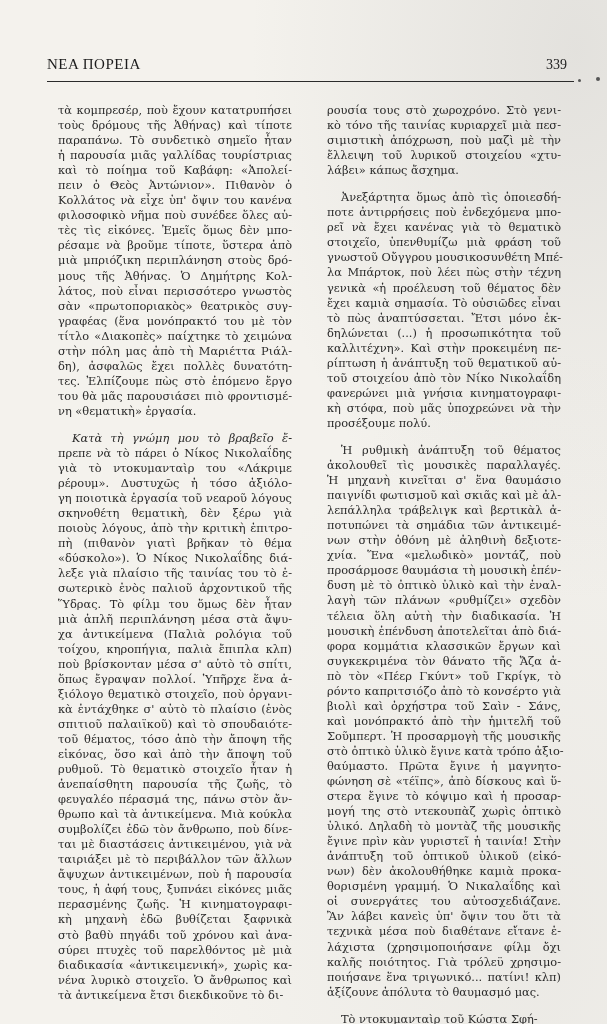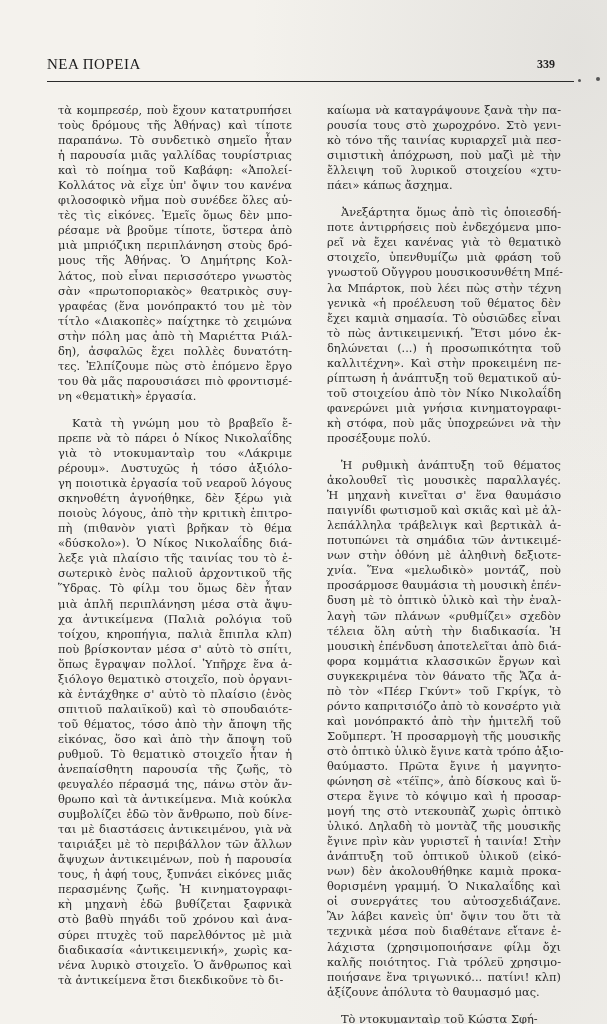--- a/index.html
+++ b/index.html
@@ -19,23 +19,23 @@
   }
   .header {
     position: absolute; left: 47px; top: 56px; width: 528px; height: 22px;
   }
   .header-title {
     position: absolute; left: 0; top: 0;
     font-family: "Liberation Serif", serif;
     font-size: 15px; letter-spacing: 0.5px; color: #1c1c1c;
   }
   .header-page {
-    position: absolute; right: 20px; top: 1px;
+    position: absolute; right: 8px; top: 1px;
     font-family: "Liberation Serif", serif;
-    font-size: 12px; font-weight: bold; color: #222;
+    font-size: 14px; font-weight: normal; color: #222;
   }
   .header-rule {
     position: absolute; left: 47px; top: 81px; width: 527px; height: 0;
     border-top: 1.5px solid #2b2b2b;
   }
   .speck { position: absolute; border-radius: 50%; background: #555; }
   .col {
     position: absolute; top: 91px; width: 258px;
     font-size: 11.4px; line-height: 15.05px;
     text-align: justify;
@@ -59,43 +59,44 @@
   <div class="speck" style="left:578px;top:79px;width:3px;height:3px;"></div>
   <div class="speck" style="left:596px;top:77px;width:4px;height:4px;"></div>
 
   <div class="col col-left">
       <p>
         <span class="line">τὰ κομπρεσέρ, ποὺ ἔχουν κατατρυπήσει</span>
         <span class="line">τοὺς δρόμους τῆς Ἀθήνας) καὶ τίποτε</span>
         <span class="line">παραπάνω. Τὸ συνδετικὸ σημεῖο ἦταν</span>
         <span class="line">ἡ παρουσία μιᾶς γαλλίδας τουρίστριας</span>
         <span class="line">καὶ τὸ ποίημα τοῦ Καβάφη: «Ἀπολεί-</span>
+        <span class="line">πειν ὁ Θεὸς Ἀντώνιον». Πιθανὸν ὁ</span>
         <span class="line">Κολλάτος νὰ εἶχε ὑπ' ὄψιν του κανένα</span>
         <span class="line">φιλοσοφικὸ νῆμα ποὺ συνέδεε ὅλες αὐ-</span>
         <span class="line">τὲς τὶς εἰκόνες. Ἐμεῖς ὅμως δὲν μπο-</span>
         <span class="line">ρέσαμε νὰ βροῦμε τίποτε, ὕστερα ἀπὸ</span>
         <span class="line">μιὰ μπριόζικη περιπλάνηση στοὺς δρό-</span>
         <span class="line">μους τῆς Ἀθήνας. Ὁ Δημήτρης Κολ-</span>
         <span class="line">λάτος, ποὺ εἶναι περισσότερο γνωστὸς</span>
         <span class="line">σὰν «πρωτοποριακὸς» θεατρικὸς συγ-</span>
         <span class="line">γραφέας (ἕνα μονόπρακτό του μὲ τὸν</span>
         <span class="line">τίτλο «Διακοπὲς» παίχτηκε τὸ χειμώνα</span>
         <span class="line">στὴν πόλη μας ἀπὸ τὴ Μαριέττα Ριάλ-</span>
         <span class="line">δη), ἀσφαλῶς ἔχει πολλὲς δυνατότη-</span>
         <span class="line">τες. Ἐλπίζουμε πὼς στὸ ἑπόμενο ἔργο</span>
         <span class="line">του θὰ μᾶς παρουσιάσει πιὸ φροντισμέ-</span>
         <span class="line last">νη «θεματικὴ» ἐργασία.</span>
       </p>
       <p>
-        <span class="line" style="text-indent: 14px;">Κατὰ τὴ γνώμη μου τὸ βραβεῖο ἔ-</span>
+        <span class="line" style="text-indent: 14px; font-style: italic;">Κατὰ τὴ γνώμη μου τὸ βραβεῖο ἔ-</span>
         <span class="line">πρεπε νὰ τὸ πάρει ὁ Νίκος Νικολαΐδης</span>
         <span class="line">γιὰ τὸ ντοκυμανταὶρ του «Λάκριμε</span>
         <span class="line">ρέρουμ». Δυστυχῶς ἡ τόσο ἀξιόλο-</span>
         <span class="line">γη ποιοτικὰ ἐργασία τοῦ νεαροῦ λόγους</span>
-        <span class="line">σκηνοθέτη ἀγνοήθηκε, δὲν ξέρω γιὰ</span>
+        <span class="line">σκηνοθέτη θεματικὴ, δὲν ξέρω γιὰ</span>
         <span class="line">ποιοὺς λόγους, ἀπὸ τὴν κριτικὴ ἐπιτρο-</span>
         <span class="line">πὴ (πιθανὸν γιατὶ βρῆκαν τὸ θέμα</span>
         <span class="line">«δύσκολο»). Ὁ Νίκος Νικολαΐδης διά-</span>
         <span class="line">λεξε γιὰ πλαίσιο τῆς ταινίας του τὸ ἐ-</span>
         <span class="line">σωτερικὸ ἑνὸς παλιοῦ ἀρχοντικοῦ τῆς</span>
         <span class="line">Ὕδρας. Τὸ φίλμ του ὅμως δὲν ἦταν</span>
         <span class="line">μιὰ ἁπλῆ περιπλάνηση μέσα στὰ ἄψυ-</span>
         <span class="line">χα ἀντικείμενα (Παλιὰ ρολόγια τοῦ</span>
         <span class="line">τοίχου, κηροπήγια, παλιὰ ἔπιπλα κλπ)</span>
         <span class="line">ποὺ βρίσκονταν μέσα σ' αὐτὸ τὸ σπίτι,</span>
@@ -118,37 +119,36 @@
         <span class="line">κὴ μηχανὴ ἐδῶ βυθίζεται ξαφνικὰ</span>
         <span class="line">στὸ βαθὺ πηγάδι τοῦ χρόνου καὶ ἀνα-</span>
         <span class="line">σύρει πτυχὲς τοῦ παρελθόντος μὲ μιὰ</span>
         <span class="line">διαδικασία «ἀντικειμενική», χωρὶς κα-</span>
         <span class="line">νένα λυρικὸ στοιχεῖο. Ὁ ἄνθρωπος καὶ</span>
         <span class="line last">τὰ ἀντικείμενα ἔτσι διεκδικοῦνε τὸ δι-</span>
       </p>
     </div>
   <div class="col col-right">
       <p>
-        <span class="line">καίωμα νὰ καταγράψουνε ξανὰ τὴν πα-</span>
         <span class="line">ρουσία τους στὸ χωροχρόνο. Στὸ γενι-</span>
         <span class="line">κὸ τόνο τῆς ταινίας κυριαρχεῖ μιὰ πεσ-</span>
         <span class="line">σιμιστικὴ ἀπόχρωση, ποὺ μαζὶ μὲ τὴν</span>
         <span class="line">ἔλλειψη τοῦ λυρικοῦ στοιχείου «χτυ-</span>
-        <span class="line last">πάει» κάπως ἄσχημα.</span>
+        <span class="line last">λάβει» κάπως ἄσχημα.</span>
       </p>
       <p>
         <span class="line" style="text-indent: 14px;">Ἀνεξάρτητα ὅμως ἀπὸ τὶς ὁποιεσδή-</span>
         <span class="line">ποτε ἀντιρρήσεις ποὺ ἐνδεχόμενα μπο-</span>
         <span class="line">ρεῖ νὰ ἔχει κανένας γιὰ τὸ θεματικὸ</span>
         <span class="line">στοιχεῖο, ὑπενθυμίζω μιὰ φράση τοῦ</span>
         <span class="line">γνωστοῦ Οὔγγρου μουσικοσυνθέτη Μπέ-</span>
         <span class="line">λα Μπάρτοκ, ποὺ λέει πὼς στὴν τέχνη</span>
         <span class="line">γενικὰ «ἡ προέλευση τοῦ θέματος δὲν</span>
         <span class="line">ἔχει καμιὰ σημασία. Τὸ οὐσιῶδες εἶναι</span>
-        <span class="line">τὸ πὼς ἀντικειμενική. Ἔτσι μόνο ἐκ-</span>
+        <span class="line">τὸ πὼς ἀναπτύσσεται. Ἔτσι μόνο ἐκ-</span>
         <span class="line">δηλώνεται (...) ἡ προσωπικότητα τοῦ</span>
         <span class="line">καλλιτέχνη». Καὶ στὴν προκειμένη πε-</span>
         <span class="line">ρίπτωση ἡ ἀνάπτυξη τοῦ θεματικοῦ αὐ-</span>
         <span class="line">τοῦ στοιχείου ἀπὸ τὸν Νίκο Νικολαΐδη</span>
         <span class="line">φανερώνει μιὰ γνήσια κινηματογραφι-</span>
         <span class="line">κὴ στόφα, ποὺ μᾶς ὑποχρεώνει νὰ τὴν</span>
         <span class="line last">προσέξουμε πολύ.</span>
       </p>
       <p>
         <span class="line" style="text-indent: 14px;">Ἡ ρυθμικὴ ἀνάπτυξη τοῦ θέματος</span>
@@ -161,20 +161,21 @@
         <span class="line">χνία. Ἕνα «μελωδικὸ» μοντάζ, ποὺ</span>
         <span class="line">προσάρμοσε θαυμάσια τὴ μουσικὴ ἐπέν-</span>
         <span class="line">δυση μὲ τὸ ὀπτικὸ ὑλικὸ καὶ τὴν ἐναλ-</span>
         <span class="line">λαγὴ τῶν πλάνων «ρυθμίζει» σχεδὸν</span>
         <span class="line">τέλεια ὅλη αὐτὴ τὴν διαδικασία. Ἡ</span>
         <span class="line">μουσικὴ ἐπένδυση ἀποτελεῖται ἀπὸ διά-</span>
         <span class="line">φορα κομμάτια κλασσικῶν ἔργων καὶ</span>
         <span class="line">συγκεκριμένα τὸν θάνατο τῆς Ἄζα ἀ-</span>
         <span class="line">πὸ τὸν «Πέερ Γκύντ» τοῦ Γκρίγκ, τὸ</span>
         <span class="line">ρόντο καπριτσιόζο ἀπὸ τὸ κονσέρτο γιὰ</span>
+        <span class="line">βιολὶ καὶ ὀρχήστρα τοῦ Σαὶν - Σάνς,</span>
         <span class="line">καὶ μονόπρακτό ἀπὸ τὴν ἡμιτελῆ τοῦ</span>
         <span class="line">Σοῦμπερτ. Ἡ προσαρμογὴ τῆς μουσικῆς</span>
         <span class="line">στὸ ὀπτικὸ ὑλικὸ ἔγινε κατὰ τρόπο ἀξιο-</span>
         <span class="line">θαύμαστο. Πρῶτα ἔγινε ἡ μαγνητο-</span>
         <span class="line">φώνηση σὲ «τέϊπς», ἀπὸ δίσκους καὶ ὕ-</span>
         <span class="line">στερα ἔγινε τὸ κόψιμο καὶ ἡ προσαρ-</span>
         <span class="line">μογή της στὸ ντεκουπὰζ χωρὶς ὀπτικὸ</span>
         <span class="line">ὑλικό. Δηλαδὴ τὸ μοντὰζ τῆς μουσικῆς</span>
         <span class="line">ἔγινε πρὶν κὰν γυριστεῖ ἡ ταινία! Στὴν</span>
         <span class="line">ἀνάπτυξη τοῦ ὀπτικοῦ ὑλικοῦ (εἰκό-</span>

